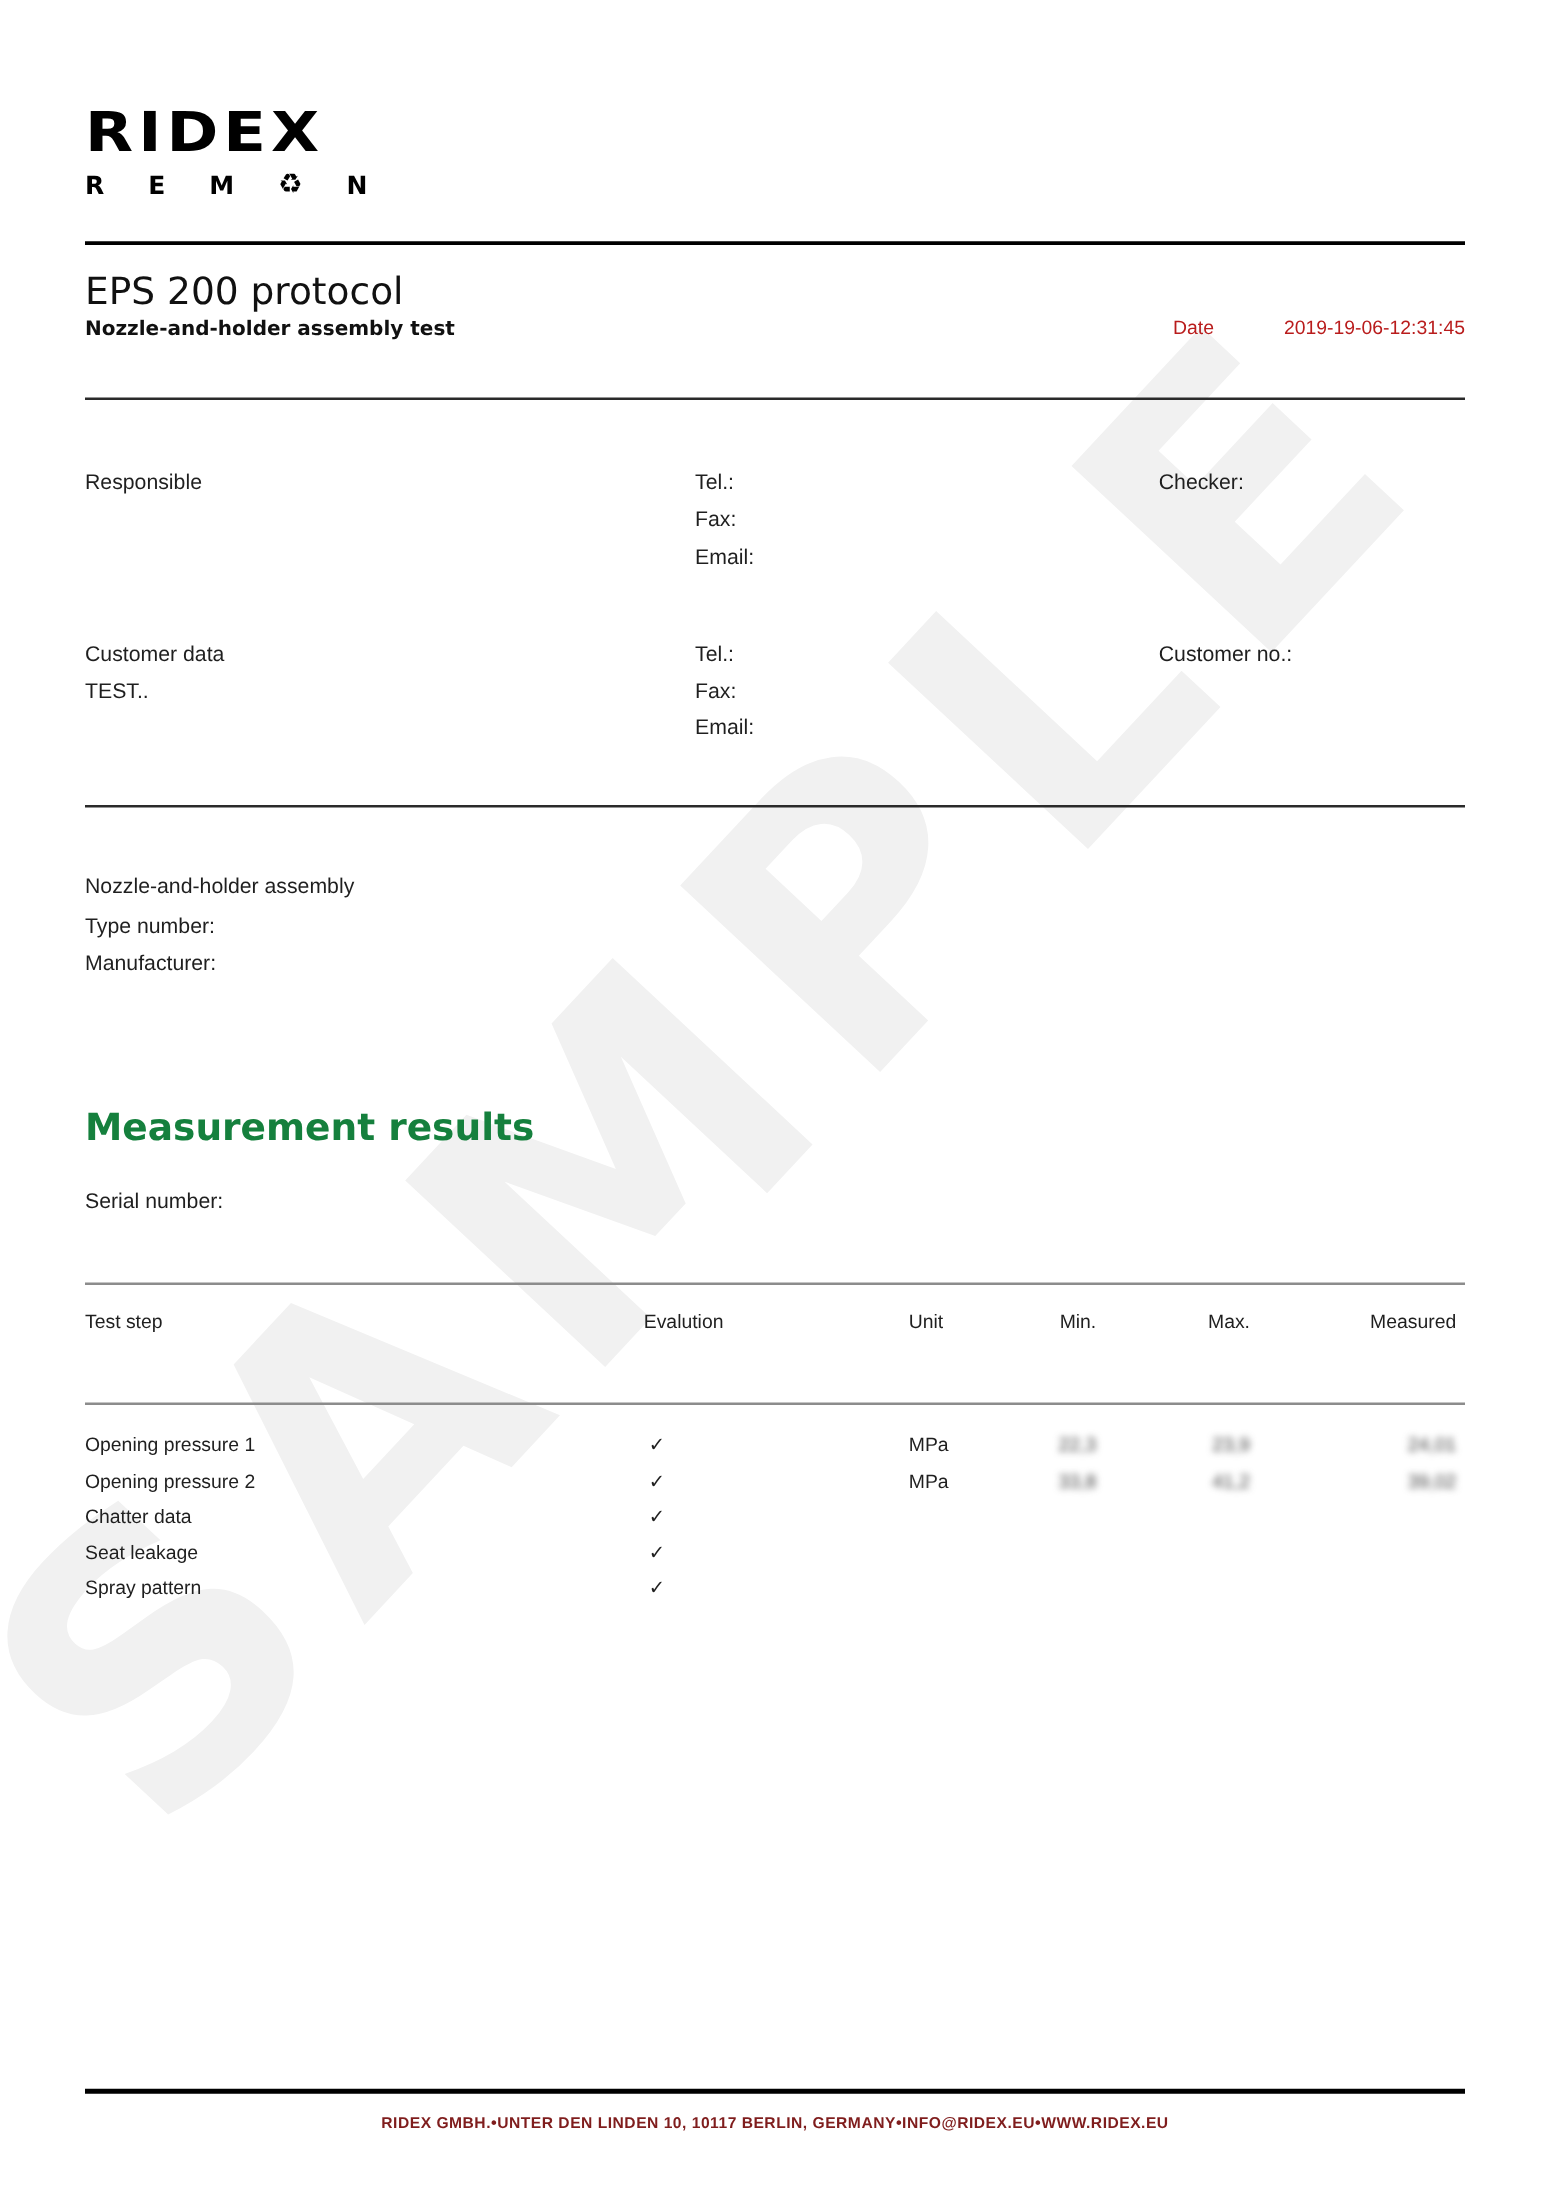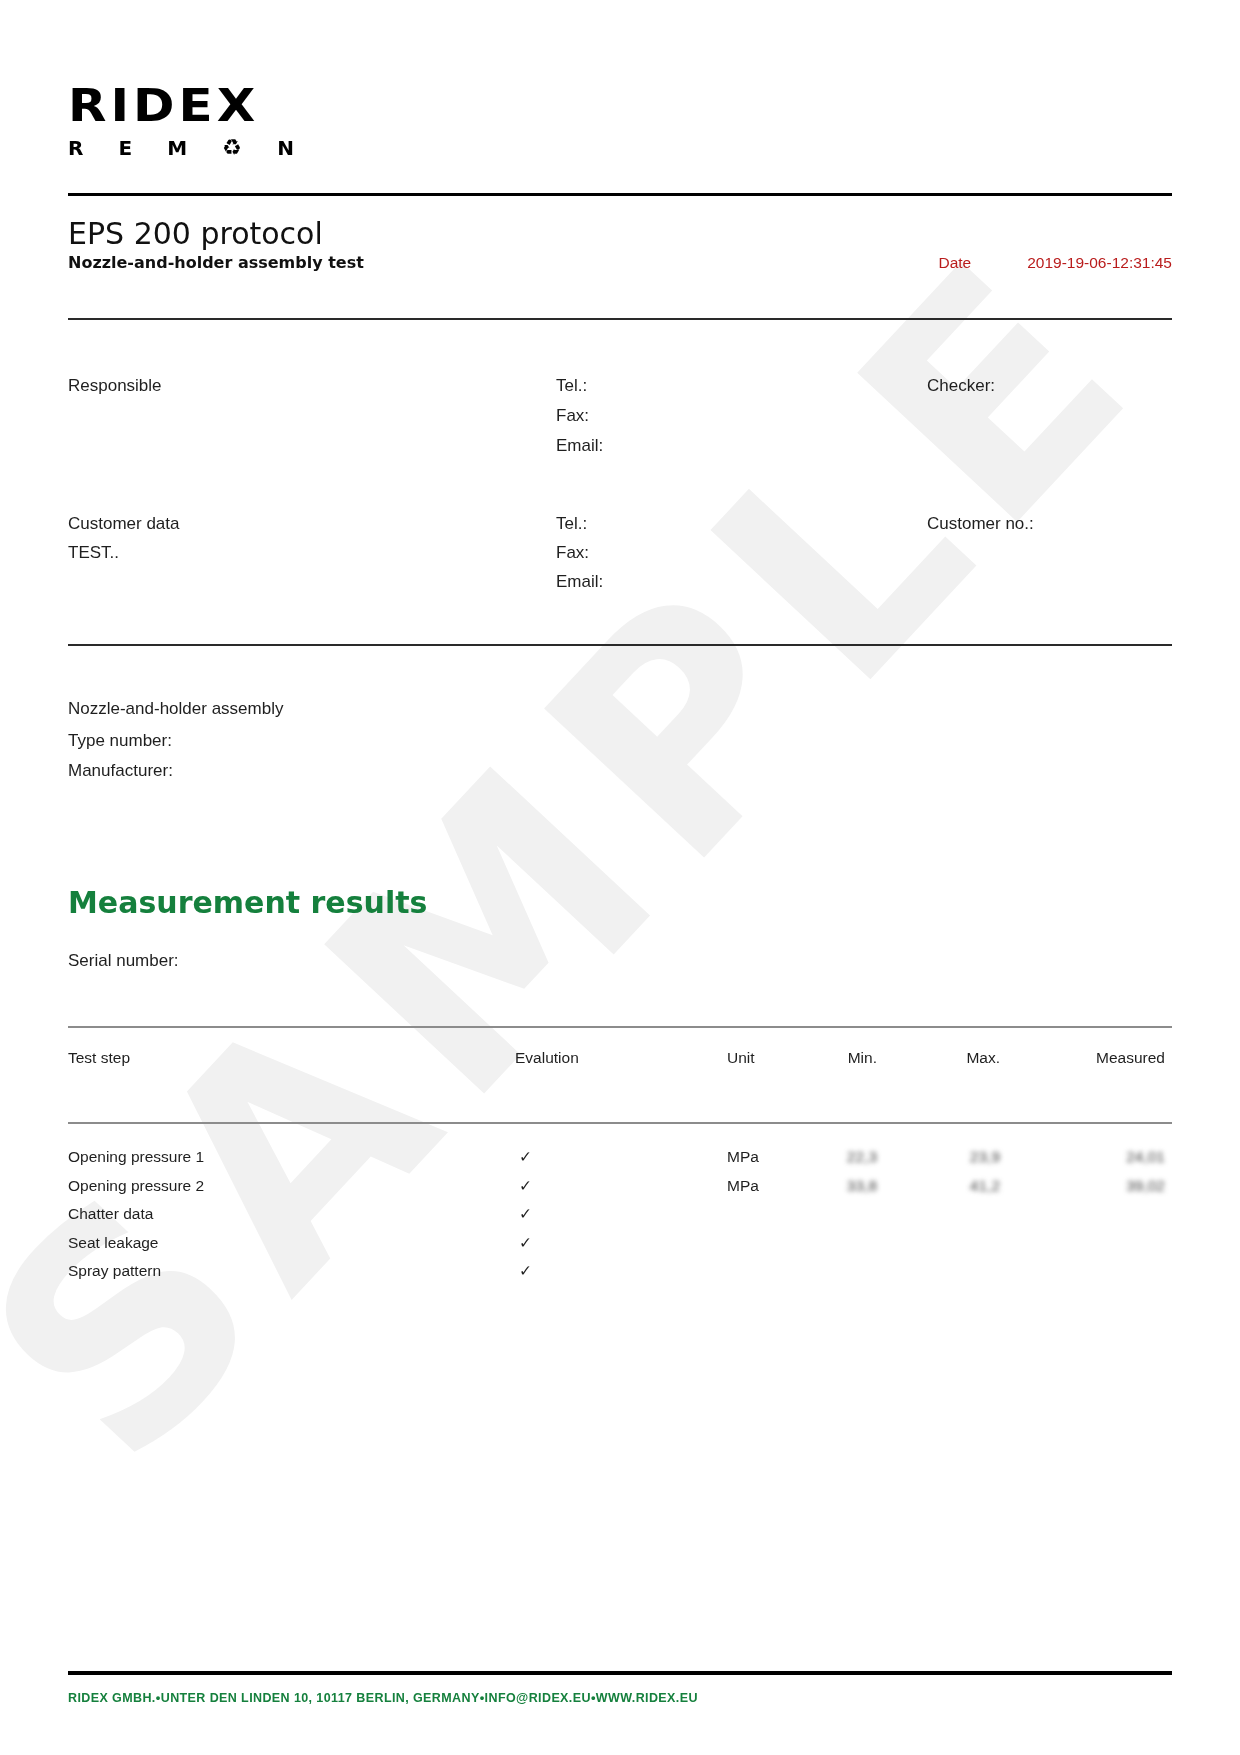--- a/index.html
+++ b/index.html
@@ -70,22 +70,22 @@
   .c-min  { left:757px; width:120px; text-align:right; }
   .c-max  { left:880px; width:120px; text-align:right; }
   .c-meas { left:1035px; width:130px; text-align:right; }
   .h-eval { left:515px; }
   .h-unit { left:727px; }
   .blurred { filter:blur(2.8px); color:#444; }
 
   
   .footer {
     position:absolute; left:68px; right:68px; top:1690px;
-    display:flex; justify-content:flex-start; align-items:center;
-    font-weight:700; font-size:12.5px; letter-spacing:0.4px; color:#15803d;
+    display:flex; justify-content:center; align-items:center;
+    font-weight:700; font-size:12.5px; letter-spacing:0.4px; color:#7f1d1d;
     font-family:"Liberation Sans", sans-serif; white-space:nowrap;
   }
   .footer .dot { font-size:13px; }
 </style>
 </head>
 <body>
 
 <div class="page">
 
   <div class="watermark">SAMPLE</div>

